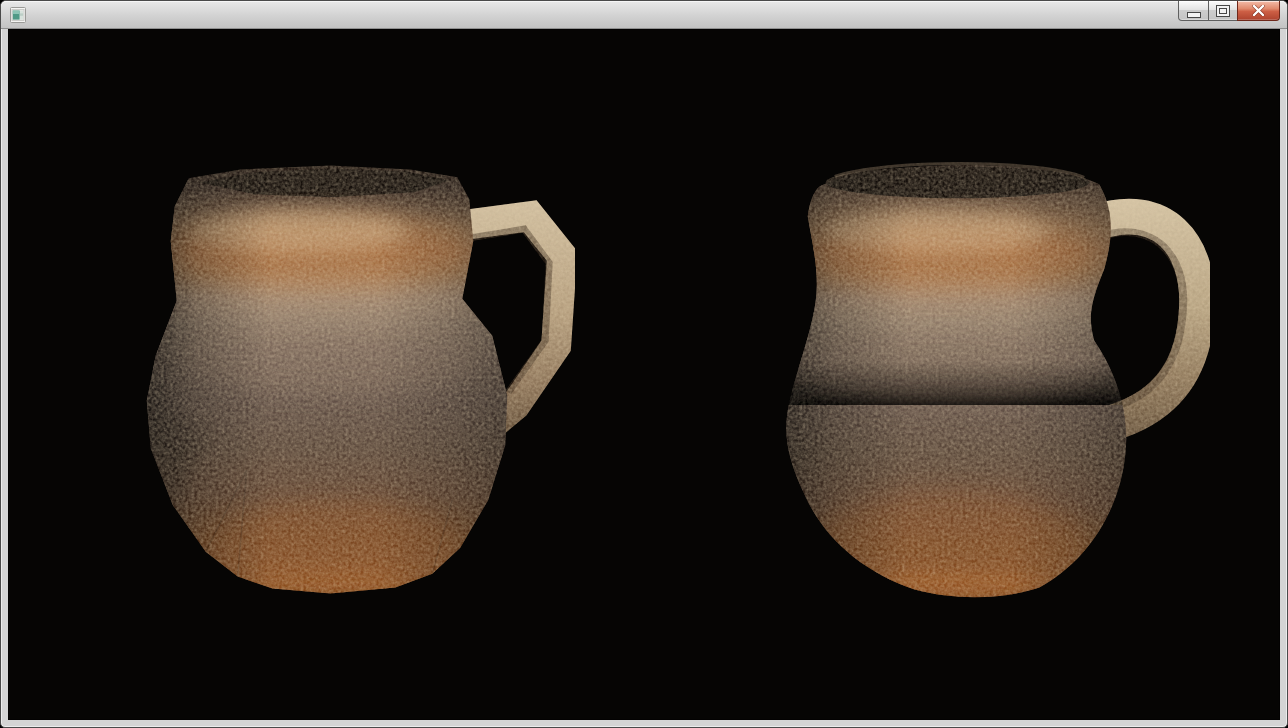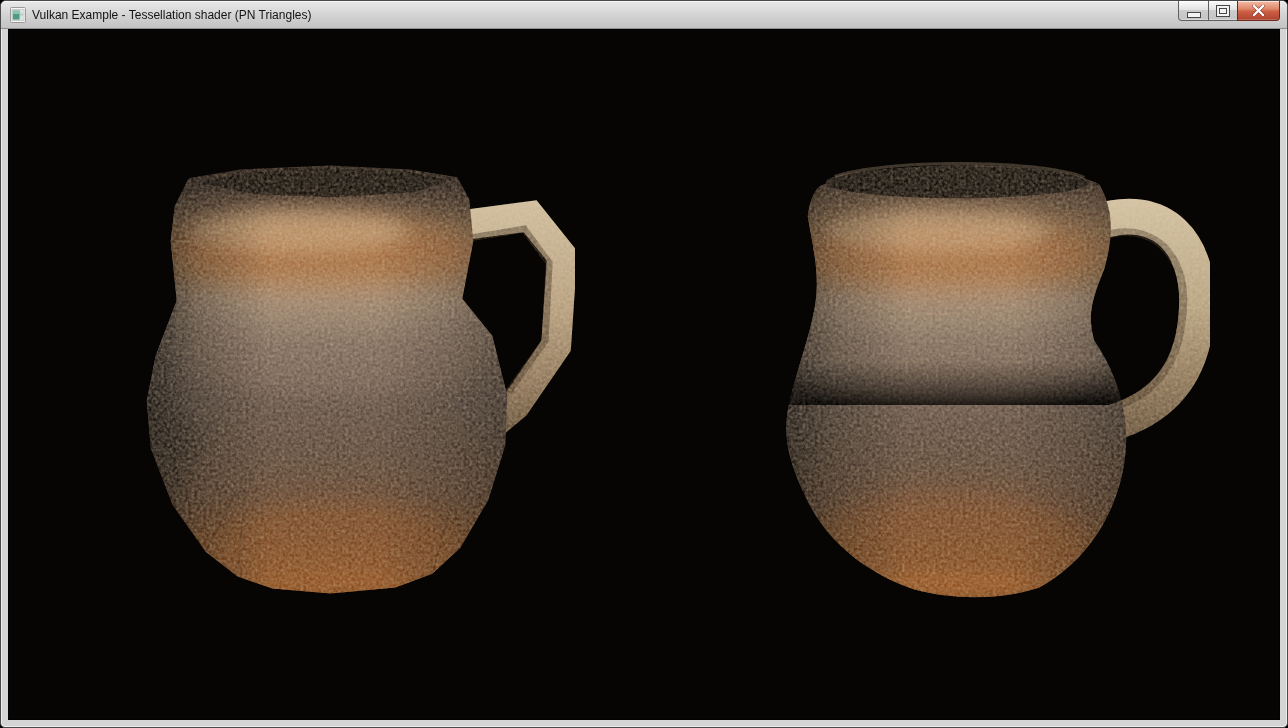--- a/index.html
+++ b/index.html
@@ -59,21 +59,20 @@
 
   <div class="titlebar">
     <svg class="app-icon" viewBox="0 0 16 16">
       <rect x="0.5" y="0.5" width="15" height="15" rx="1" fill="#f4f4f2" stroke="#9b9b98"></rect>
       <rect x="2" y="2.5" width="12" height="11" fill="#e9e9e6" stroke="#c4c4c0" stroke-width="0.8"></rect>
       <rect x="2.8" y="3.6" width="6.8" height="9" fill="#4f9a86"></rect>
       <rect x="2.8" y="3.6" width="6.8" height="3.4" fill="#8cc4b4"></rect>
       <rect x="10" y="3.6" width="3.2" height="9" fill="#d7e2dc"></rect>
       <rect x="10" y="6.4" width="3.2" height="2.4" fill="#bccec6"></rect>
     </svg>
-    <span class="title-text">Vulkan Example - Tessellation shader (PN Triangles)</span>
 
     <div class="controls">
       <button class="ctrl-btn ctrl-min" title="Minimize">
         <svg class="glyph" width="14" height="6" viewBox="0 0 14 6">
           <rect x="0.5" y="0.5" width="13" height="5" fill="#f4f4f4" stroke="#474747"></rect>
         </svg>
       </button>
       <button class="ctrl-btn ctrl-max" title="Maximize">
         <svg class="glyph" width="14" height="12" viewBox="0 0 14 12">
           <rect x="0.5" y="0.5" width="13" height="11" fill="#f2f2f2" stroke="#474747"></rect>

